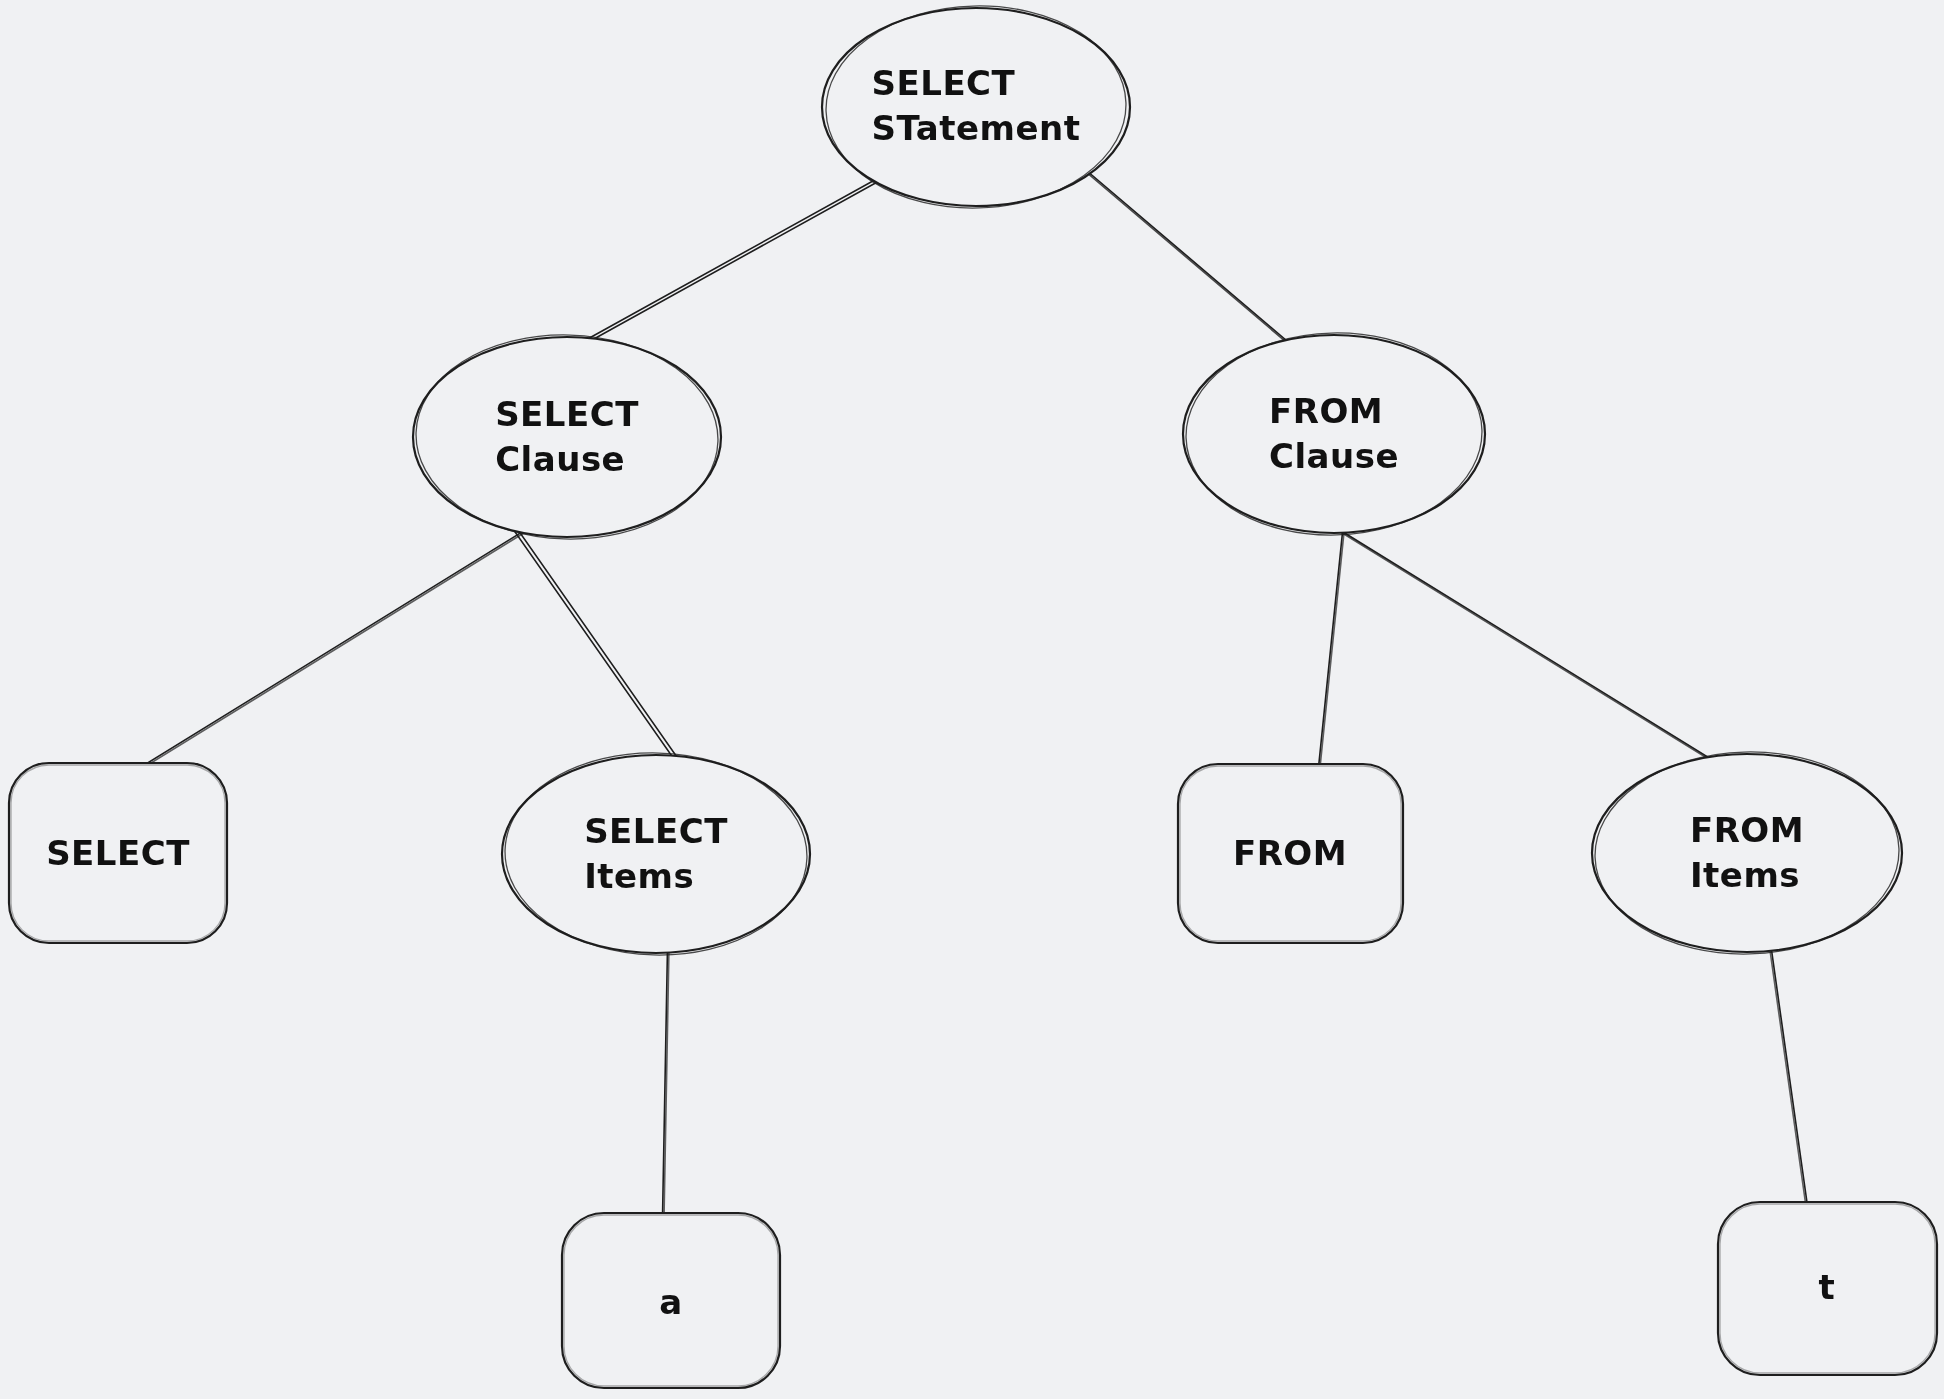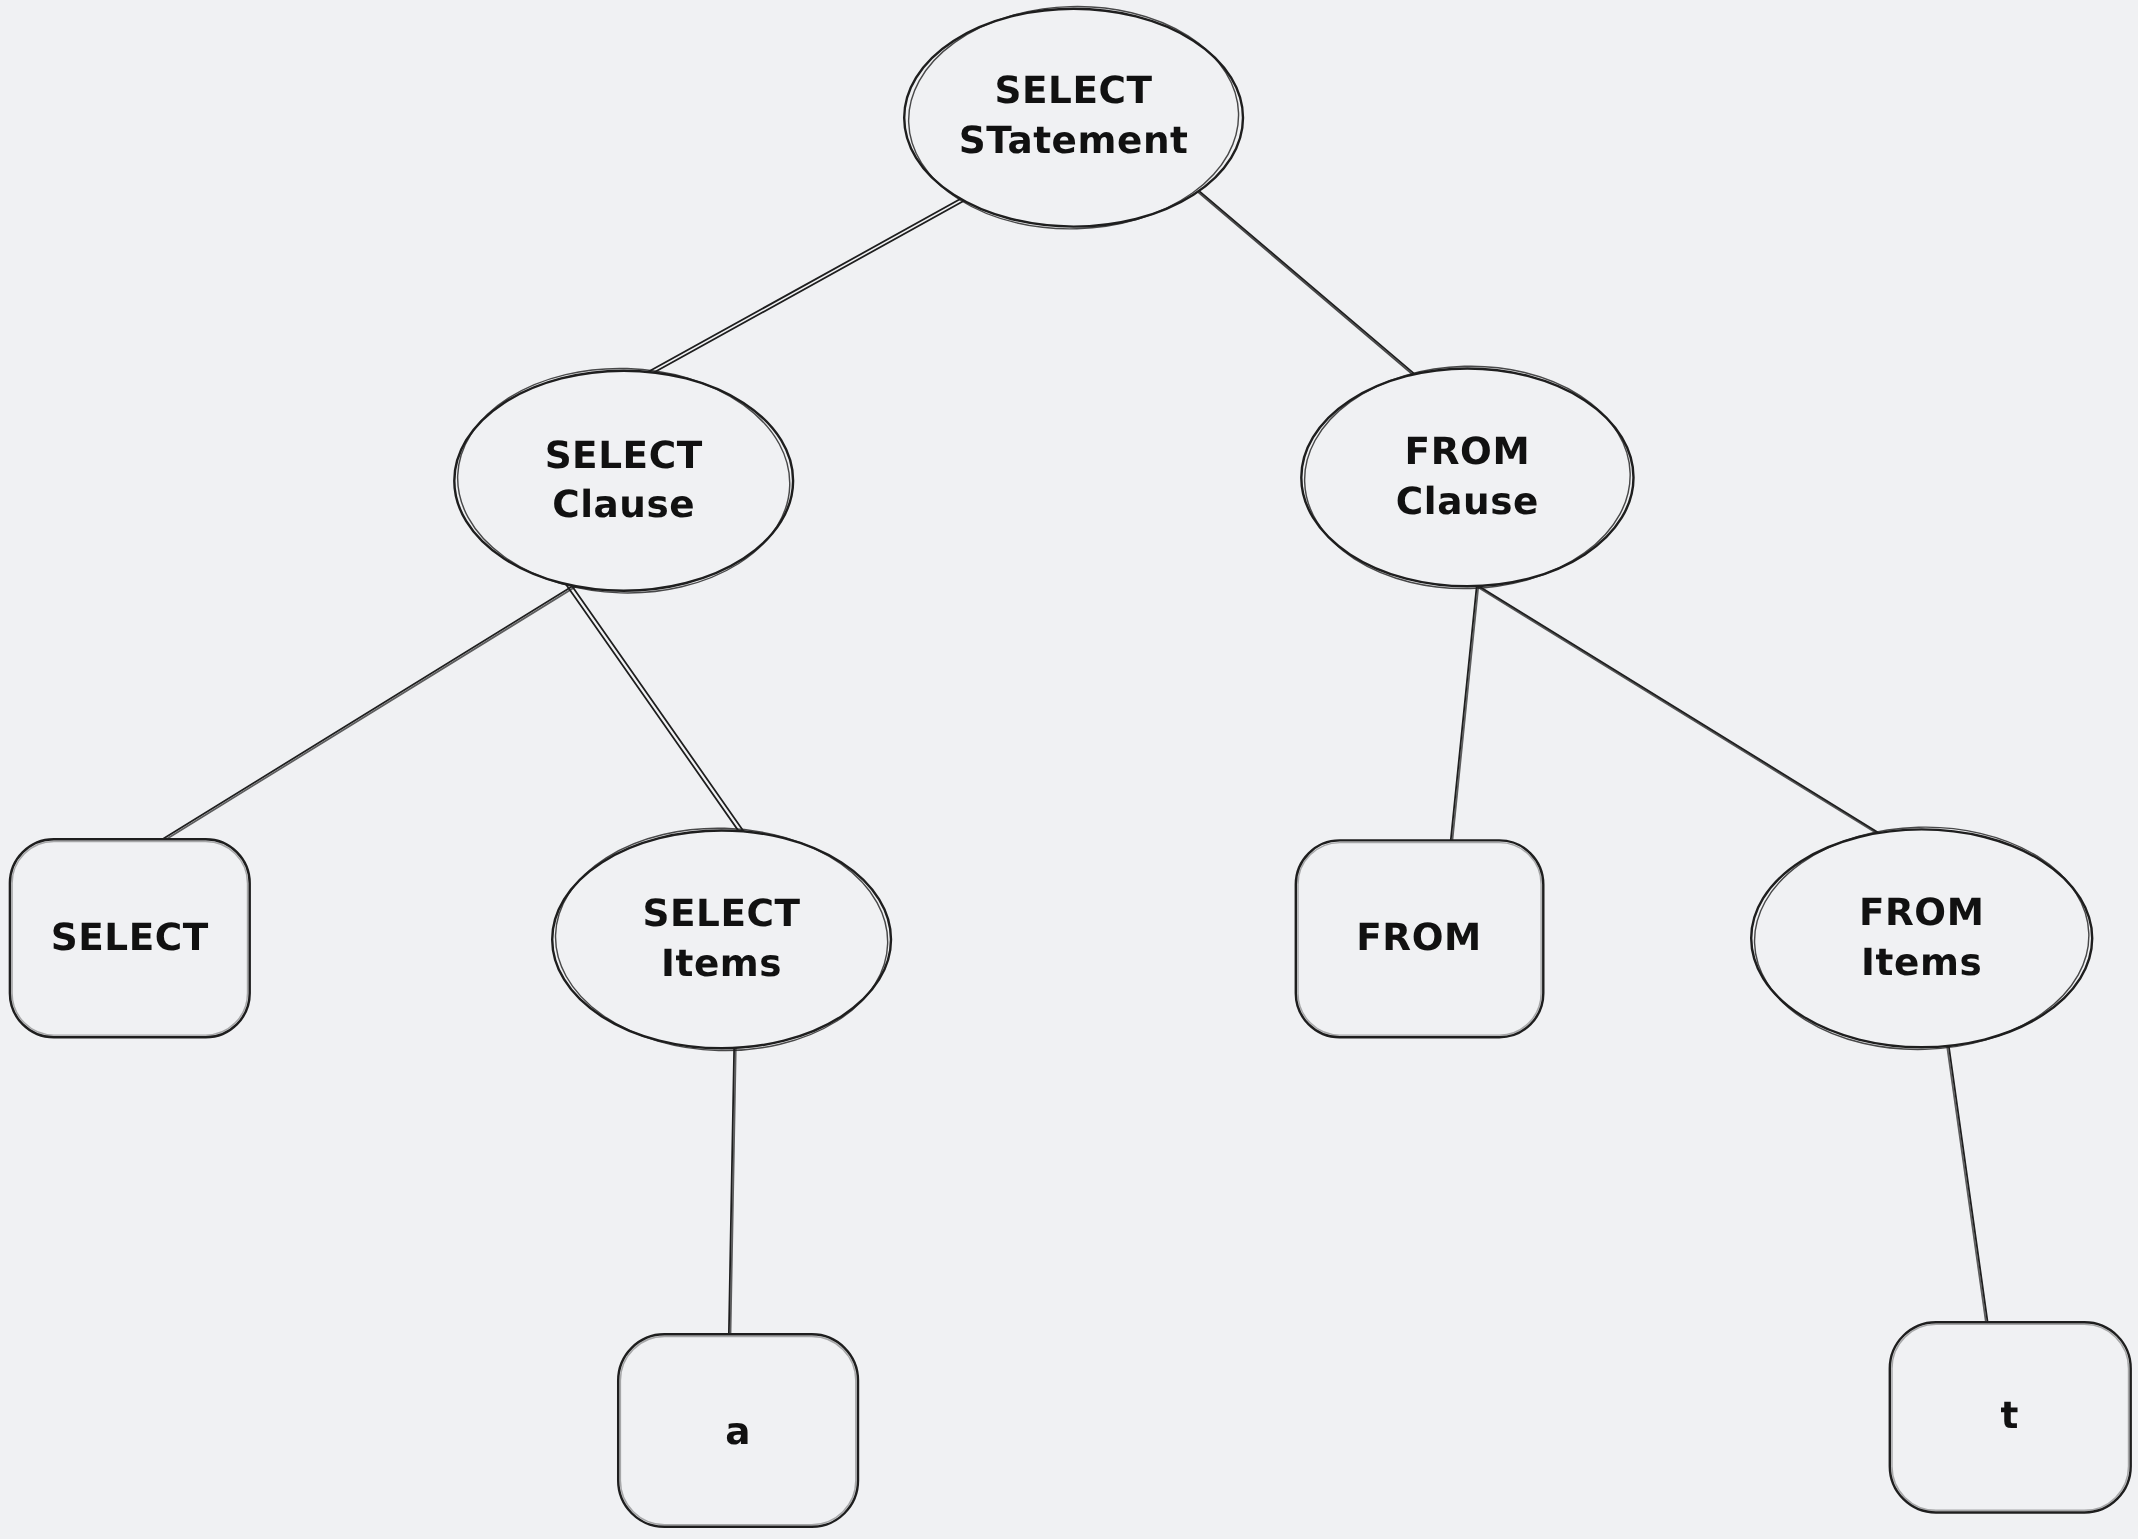--- a/index.html
+++ b/index.html
@@ -34,21 +34,21 @@
     stroke-width: 1.3;
     fill: none;
   }
   .label {
     position: absolute;
     width: 320px;
     height: 130px;
     display: flex;
     align-items: center;
     justify-content: center;
-    text-align: center;
+    text-align: left;
     white-space: pre-line;
     font-family: "DejaVu Sans", sans-serif;
     font-weight: 700;
     font-size: 34px;
     line-height: 1.32;
     letter-spacing: 0.5px;
     color: var(--ink);
     cursor: default;
     user-select: none;
   }

